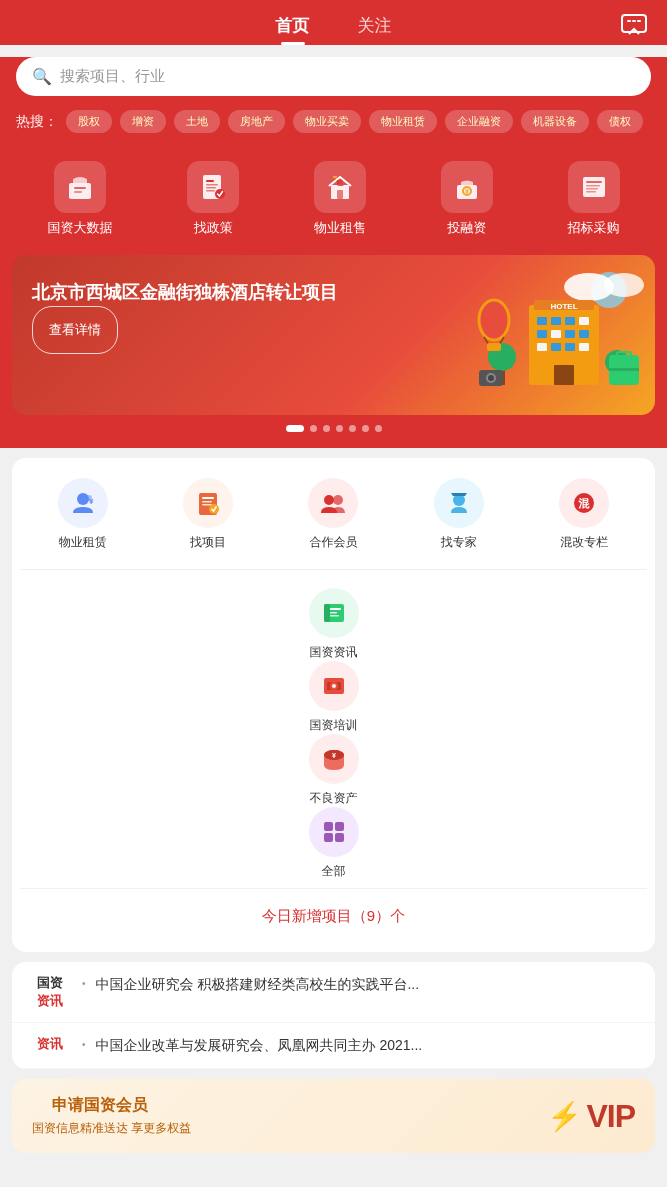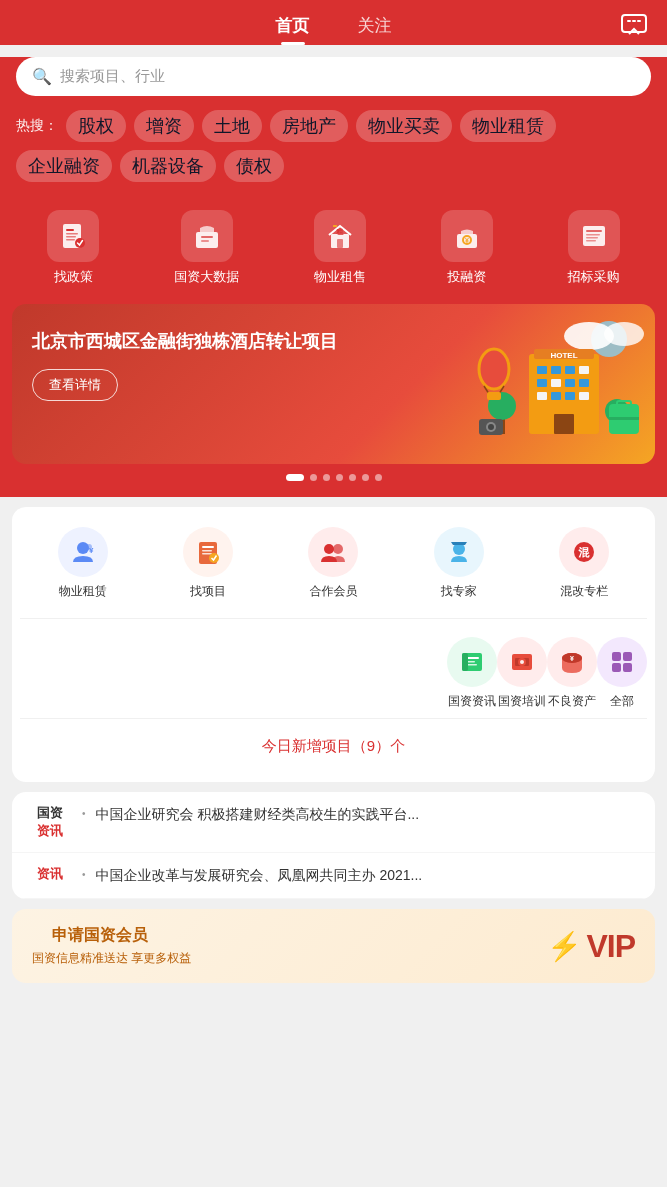--- a/index.html
+++ b/index.html
@@ -84,24 +84,24 @@
     }
     .hot-search-row {
       display: flex;
       flex-wrap: wrap;
       gap: 8px;
       align-items: center;
     }
     .hot-label { color: rgba(255,255,255,0.9); font-size: 14px; }
     .hot-tag {
       background: rgba(255,255,255,0.22);
-      color: #0f172a;
+      color: #fef9c3;
       border-radius: 20px;
       padding: 4px 12px;
-      font-size: 18px;
+      font-size: 11px;
       cursor: pointer;
     }
 
     
     .nav-icons {
       background: #d93030;
       padding: 14px 10px 18px;
       display: flex;
       justify-content: space-around;
     }
@@ -142,26 +142,25 @@
       min-height: 160px;
     }
     .banner-title {
       color: #fff;
       font-size: 18px;
       font-weight: 700;
       line-height: 1.5;
       max-width: 55%;
     }
     .banner-btn {
-      margin-top: 14px;
       border: 1.5px solid rgba(255,255,255,0.8);
       border-radius: 20px;
       color: #fff;
       font-size: 13px;
-      padding: 6px 16px;
+      padding: 14px 16px;
       display: inline-block;
       cursor: pointer;
       text-align: right;
     }
     .banner-illustration {
       position: absolute;
       right: 6px;
       top: 10px;
       width: 180px;
       height: 140px;
@@ -214,22 +213,23 @@
       justify-content: center;
       font-size: 24px;
     }
     .service-label { font-size: 12px; color: #333; }
 
     .divider { height: 1px; background: #f0f0f0; margin: 4px 0; }
 
     
     .service-icons2 {
       display: flex;
-      justify-content: flex-end;
+      justify-content: flex-start;
       padding: 14px 0 4px;
+      flex-direction: column;
     }
 
     
     .today-new {
       text-align: center;
       padding: 14px 0 10px;
       font-size: 15px;
       color: #d93030;
       font-weight: 500;
     }
@@ -331,41 +331,41 @@
       <span class="hot-tag">企业融资</span>
       <span class="hot-tag">机器设备</span>
       <span class="hot-tag">债权</span>
     </div>
   </div>
 
   <div class="nav-icons">
     <div class="nav-icon-item">
       <div class="nav-icon-box">
         <svg width="28" height="28" viewBox="0 0 28 28" fill="none">
+          <rect x="3" y="10" width="22" height="16" rx="2" fill="white" opacity="0.9"></rect>
+          <path d="M7 10 V6 Q14 2 21 6 V10" fill="white" opacity="0.7"></path>
+          <rect x="8" y="14" width="12" height="2" rx="1" fill="#d93030" opacity="0.7"></rect>
+          <rect x="8" y="18" width="8" height="2" rx="1" fill="#d93030" opacity="0.5"></rect>
+        </svg>
+      </div>
+      <span class="nav-icon-label">国资大数据</span>
+    </div>
+    <div class="nav-icon-item">
+      <div class="nav-icon-box">
+        <svg width="28" height="28" viewBox="0 0 28 28" fill="none">
           <rect x="4" y="2" width="18" height="24" rx="2" fill="white" opacity="0.9"></rect>
           <rect x="7" y="7" width="8" height="2" rx="1" fill="#d93030"></rect>
           <rect x="7" y="11" width="12" height="1.5" rx="0.75" fill="#d93030" opacity="0.6"></rect>
           <rect x="7" y="14" width="10" height="1.5" rx="0.75" fill="#d93030" opacity="0.6"></rect>
           <rect x="7" y="17" width="9" height="1.5" rx="0.75" fill="#d93030" opacity="0.6"></rect>
           <circle cx="21" cy="21" r="5" fill="#d93030"></circle>
           <path d="M18.5 21 L20.5 23 L23.5 18.5" stroke="white" stroke-width="1.5" fill="none" stroke-linecap="round"></path>
         </svg>
       </div>
       <span class="nav-icon-label">找政策</span>
-    </div>
-    <div class="nav-icon-item">
-      <div class="nav-icon-box">
-        <svg width="28" height="28" viewBox="0 0 28 28" fill="none">
-          <rect x="3" y="10" width="22" height="16" rx="2" fill="white" opacity="0.9"></rect>
-          <path d="M7 10 V6 Q14 2 21 6 V10" fill="white" opacity="0.7"></path>
-          <rect x="8" y="14" width="12" height="2" rx="1" fill="#d93030" opacity="0.7"></rect>
-          <rect x="8" y="18" width="8" height="2" rx="1" fill="#d93030" opacity="0.5"></rect>
-        </svg>
-      </div>
-      <span class="nav-icon-label">国资大数据</span>
     </div>
     <div class="nav-icon-item">
       <div class="nav-icon-box">
         <svg width="28" height="28" viewBox="0 0 28 28" fill="none">
           <rect x="5" y="12" width="18" height="14" rx="1" fill="white" opacity="0.9"></rect>
           <path d="M3 13 L14 4 L25 13" stroke="white" stroke-width="2" fill="none"></path>
           <rect x="11" y="17" width="6" height="9" rx="1" fill="#d93030" opacity="0.6"></rect>
           <rect x="7" y="3" width="4" height="2" rx="0.5" fill="#f5a623"></rect>
           <text x="14" y="12" text-anchor="middle" font-size="7" fill="#d93030" font-weight="bold">租</text>
         </svg>

